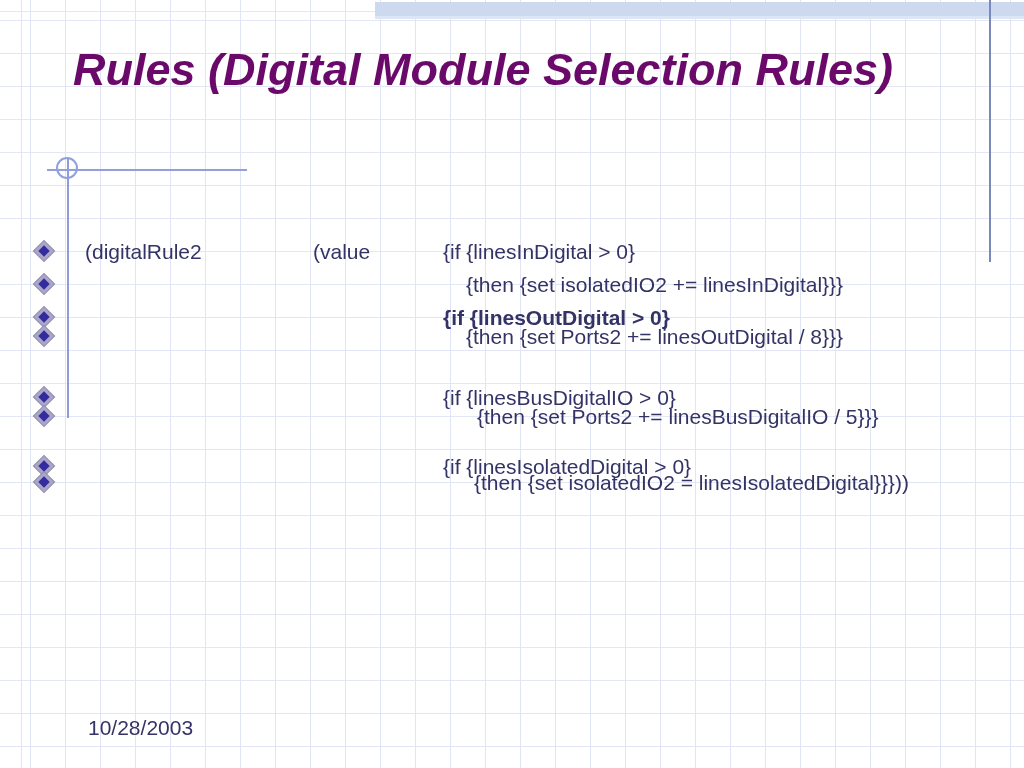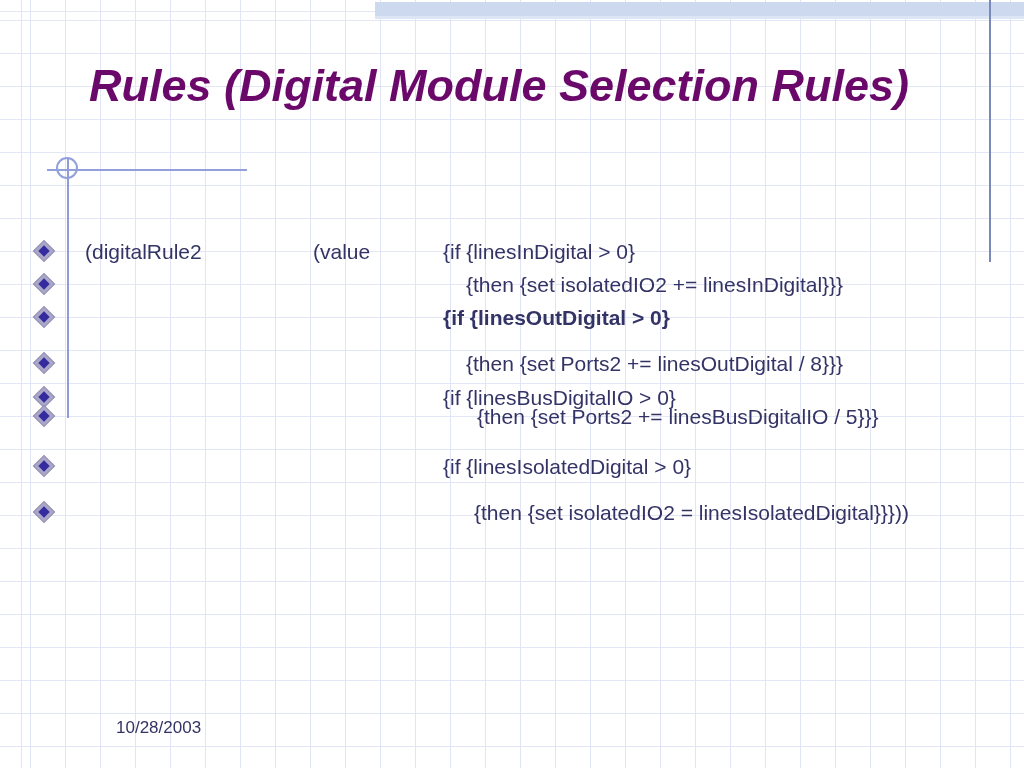--- a/index.html
+++ b/index.html
@@ -27,21 +27,21 @@
   .right-accent-line {
     position: absolute;
     left: 989px; top: 0;
     width: 2px; height: 262px;
     background: #7a89ba;
   }
 
   .slide-title {
     position: absolute;
     left: 73px; top: 40px;
-    margin: 16px;
+    margin: 0;
     width: 900px;
     font-size: 45px;
     line-height: 60px;
     font-style: italic;
     font-weight: 700;
     letter-spacing: 0px;
     color: #6a096a;
     white-space: nowrap;
   }
 
@@ -70,22 +70,22 @@
   .code-block {
     position: absolute;
     left: 0; top: 0;
     width: 1024px; height: 768px;
   }
   .code-row {
     position: absolute;
     left: 0;
     width: 1024px; height: 33px;
   }
-  .r1 { top: 235px; } .r2 { top: 268px; } .r3 { top: 301px; font-weight: bold; } .r4 { top: 347px; text-align: center; }
-  .r5 { top: 381px; } .r6 { top: 400px; } .r7 { top: 450px; } .r8 { top: 466px; margin-top: 30px; }
+  .r1 { top: 235px; } .r2 { top: 268px; } .r3 { top: 301px; font-weight: bold; } .r4 { top: 320px; text-align: center; }
+  .r5 { top: 381px; } .r6 { top: 400px; } .r7 { top: 450px; } .r8 { top: 466px; }
 
   .diamond-bullet {
     position: absolute;
     left: 37px; top: 9px;
     width: 14px; height: 14px;
     background: #a9a6c8;
     transform: rotate(45deg);
     box-shadow: 0 0 0 1px #8c89ad;
   }
   .diamond-bullet .inner {
@@ -108,23 +108,22 @@
   .x-if   { left: 443px; }
   .x-then { left: 466px; }
   .x-then2 { left: 477px; }
   .x-then3 { left: 474px; }
 
   .date-footer {
     position: absolute;
     left: 88px; top: 713px;
     height: 30px;
     line-height: 30px;
-    font-size: 17px;
+    font-size: 21px;
     color: #333366;
-    margin-left: 28px;
   }
 </style>
 </head>
 <body>
 
 <div class="slide">
 
   <div class="top-band"></div>
   <div class="right-accent-line"></div>
 

